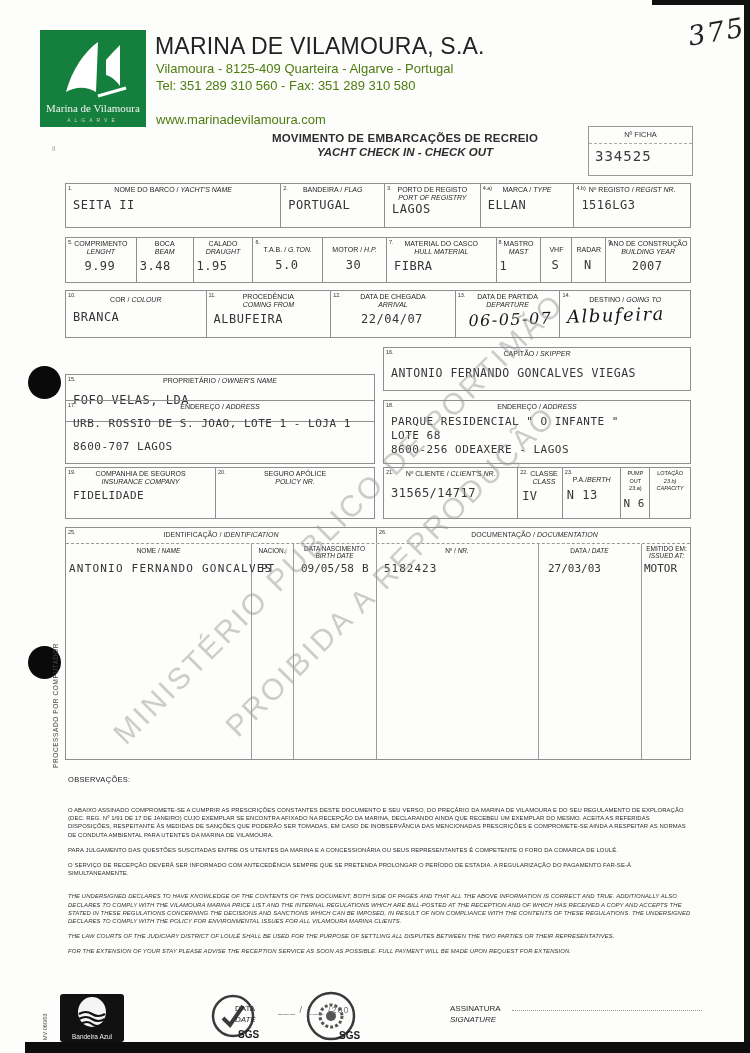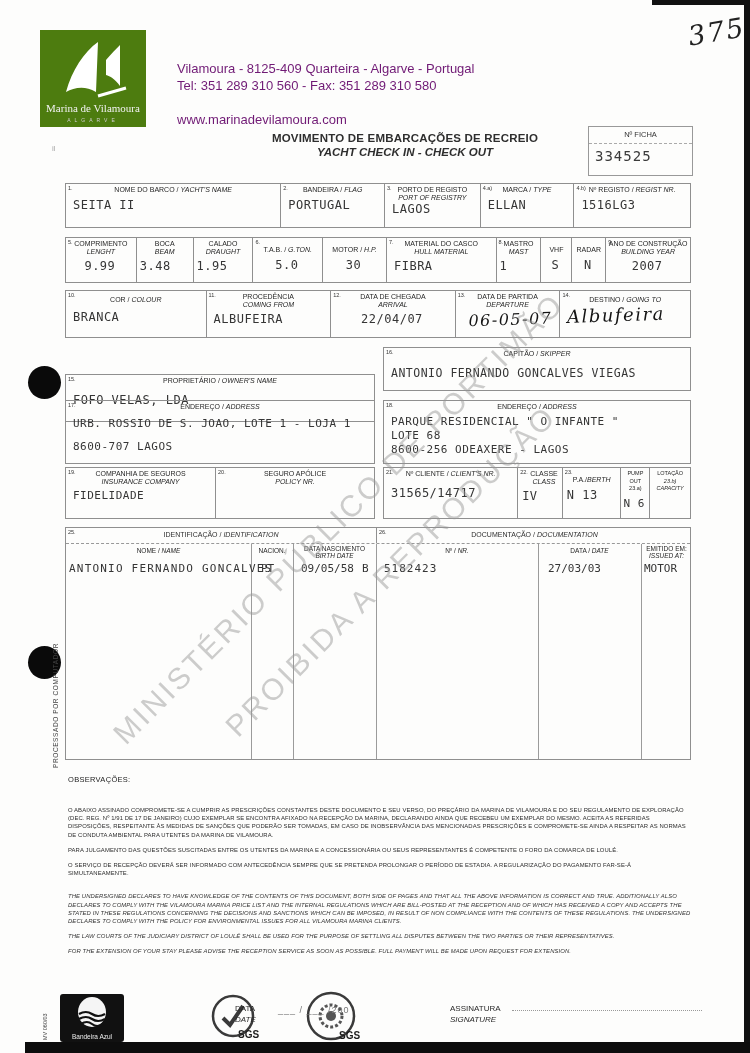--- a/index.html
+++ b/index.html
@@ -8,28 +8,28 @@
         font-family:"Liberation Sans",sans-serif;color:var(--ink);}
   
   .edge-right{position:absolute;right:0;top:0;width:6px;height:1053px;background:#111;}
   .sliver-top{position:absolute;left:652px;top:0;width:98px;height:5px;background:#111;}
   .bar-bottom{position:absolute;left:25px;top:1042px;width:725px;height:11px;background:#0d0d0d;}
   .hole{position:absolute;width:33px;height:33px;border-radius:50%;background:#0a0a0a;}
   .hole1{left:28px;top:366px;} .hole2{left:28px;top:646px;}
   .artifact{position:absolute;left:52px;top:144px;font-size:8px;color:#aaa;}
 
   
-  .logo{position:absolute;left:40px;top:30px;width:106px;height:97px;background:#4d7c0f;}
+  .logo{position:absolute;left:40px;top:30px;width:106px;height:97px;background:#15803d;}
   .logo svg{position:absolute;left:0;top:0;}
   .logo-title{position:absolute;left:0;right:0;bottom:13px;text-align:center;color:#f2f2f2;
       font-family:"Liberation Serif",serif;font-size:11px;}
   .logo-sub{position:absolute;left:0;right:0;bottom:4px;text-align:center;color:#cfcfcf;
       font-size:5px;letter-spacing:4px;}
   .company{position:absolute;left:155px;top:33px;font-size:23px;letter-spacing:0.2px;color:#222;}
-  .addr{position:absolute;left:156px;font-size:13px;color:#701a75;margin-left:21px;}
+  .addr{position:absolute;left:156px;font-size:13px;color:#4d7c0f;}
   .addr1{top:61px;} .addr2{top:78px;} .addr3{top:95px;} .addr4{top:112px;}
 
   .doc-title{position:absolute;left:240px;top:132px;width:330px;text-align:center;}
   .doc-title .pt{font-size:11.5px;font-weight:bold;letter-spacing:0.2px;}
   .doc-title .en{font-size:11.5px;font-weight:bold;font-style:italic;margin-top:2px;}
   .ficha{position:absolute;left:588px;top:126px;width:103px;height:48px;border:1px solid #999;}
   .ficha .fl{display:block;text-align:center;font-size:7.5px;padding-top:3px;color:#333;}
   .ficha .sep{border-top:1px dashed #aaa;margin-top:4px;}
   .ficha .fv{display:block;font-family:"DejaVu Sans Mono","Liberation Mono",monospace;
       font-size:14px;color:#3a3a3a;padding:4px 0 0 6px;letter-spacing:1px;}
@@ -103,20 +103,21 @@
 
   <div class="logo">
     <svg width="106" height="97" viewBox="0 0 106 97">
       <path d="M26,62 C32,40 44,22 58,12 L56,62 C44,55 34,58 26,62 Z" fill="#fff"></path>
       <path d="M66,30 C71,24 76,19 80,15 L80,56 C75,49 70,46 66,45 Z" fill="#fff"></path>
       <path d="M58,66 L86,58" stroke="#fff" stroke-width="3" fill="none"></path>
     </svg>
     <div class="logo-title">Marina de Vilamoura</div>
     <div class="logo-sub">ALGARVE</div>
   </div>
+  <div class="company">MARINA DE VILAMOURA, S.A.</div>
   <div class="addr addr1">Vilamoura - 8125-409 Quarteira - Algarve - Portugal</div>
   <div class="addr addr2">Tel: 351 289 310 560 - Fax: 351 289 310 580</div>
   <div class="addr addr4">www.marinadevilamoura.com</div>
 
   <div class="doc-title">
     <div class="pt">MOVIMENTO DE EMBARCAÇÕES DE RECREIO</div>
     <div class="en">YACHT CHECK IN - CHECK OUT</div>
   </div>
 
   <div class="ficha">

